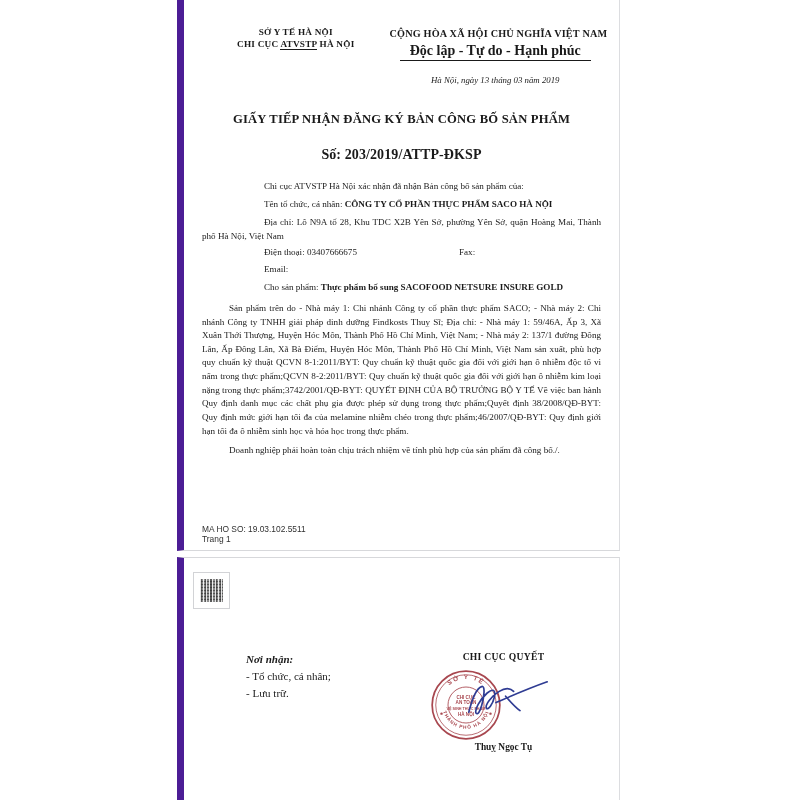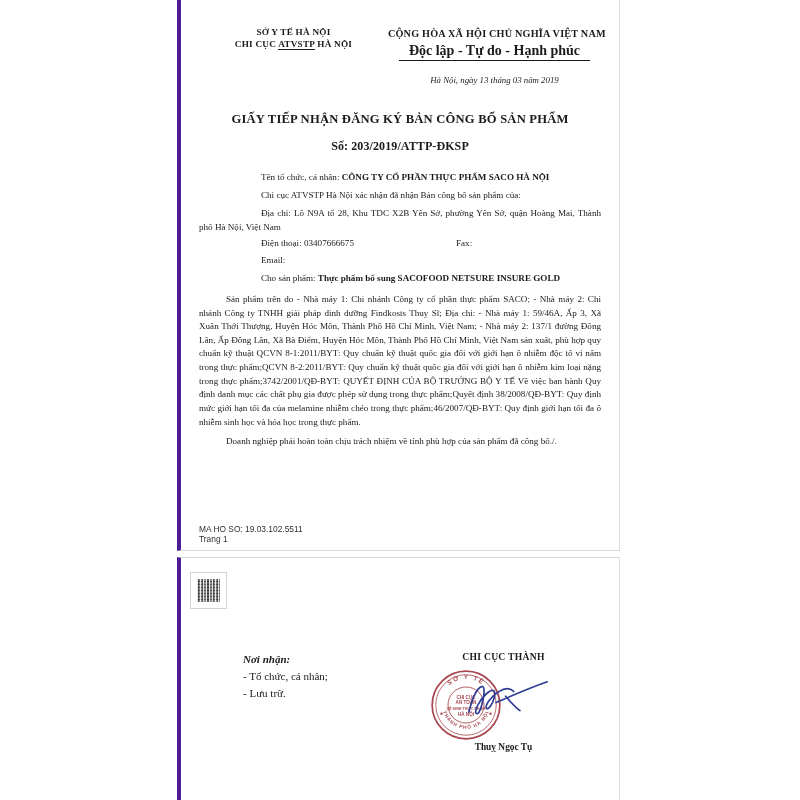--- a/index.html
+++ b/index.html
@@ -21,21 +21,21 @@
     inset: 0;
     background: #ffffff;
   }
 
   
   .sheet {
     position: absolute;
     left: 177px;
     width: 443px;
     background: #ffffff;
-    border-left: 4px solid #4c1d95;
+    border-left: 7px solid #4c1d95;
     border-right: 1px solid #dcdde0;
     box-sizing: border-box;
   }
   .sheet-top {
     top: 0;
     height: 551px;
     border-bottom: 1px solid #d7d8db;
   }
   .sheet-bottom {
     top: 557px;
@@ -106,22 +106,22 @@
     margin-top: 26px;
   }
   .doc-title {
     font-weight: bold;
     font-size: 12.6px;
     letter-spacing: .2px;
     white-space: nowrap;
   }
   .doc-number {
     font-weight: bold;
-    font-size: 12px;
-    margin-top: 12px;
+    font-size: 14px;
+    margin-top: 20px;
     letter-spacing: .1px;
   }
 
   
   .body-block {
     margin-top: 17px;
     font-size: 9.1px;
     line-height: 1.52;
   }
   .b-line {
@@ -268,23 +268,23 @@
         </div>
       </div>
 
       <div class="title-block">
         <div class="doc-title">GIẤY TIẾP NHẬN ĐĂNG KÝ BẢN CÔNG BỐ SẢN PHẨM</div>
         <div class="doc-number">Số: 203/2019/ATTP-ĐKSP</div>
       </div>
 
       <div class="body-block">
 
+        <p class="b-line indent">Chi cục ATVSTP Hà Nội xác nhận đã nhận Bản công bố sản phẩm của:</p>
+
         <p class="b-line indent"><span>Tên tổ chức, cá nhân: </span><span class="b-strong">CÔNG TY CỔ PHẦN THỰC PHẨM SACO HÀ NỘI</span></p>
-
-        <p class="b-line indent">Chi cục ATVSTP Hà Nội xác nhận đã nhận Bản công bố sản phẩm của:</p>
 
         <p class="addr-line"><span class="lead">Địa chỉ: </span><span>Lô N9A tổ 28, Khu TDC X2B Yên Sở, phường Yên Sở, quận Hoàng Mai, Thành phố Hà Nội, Việt Nam</span></p>
 
         <div class="contact-row">
           <span class="c-phone"><span>Điện thoại: </span><span>03407666675</span></span>
           <span><span>Fax:</span><span></span></span>
         </div>
 
         <p class="b-line indent"><span>Email:</span><span></span></p>
 
@@ -312,21 +312,21 @@
 
       <div class="sign-area">
 
         <div class="recipients">
           <div class="r-head">Nơi nhận:</div>
           <div>- Tổ chức, cá nhân;</div>
           <div>- Lưu trữ.</div>
         </div>
 
         <div class="signature-col">
-          <div class="sign-title">CHI CỤC THÀNH</div>
+          <div class="sign-title">CHI CỤC QUYẾT</div>
 
           <div class="stamp-zone">
 
             <div class="stamp">
               <svg viewBox="0 0 100 100" width="72" height="72">
                 <defs>
                   <path id="arcTop" d="M 14,50 A 36,36 0 0 1 86,50" fill="none"></path>
                   <path id="arcBot" d="M 17,50 A 33,33 0 0 0 83,50" fill="none"></path>
                 </defs>
                 <circle cx="50" cy="50" r="47" fill="none" stroke="#a8474f" stroke-width="2.4"></circle>

